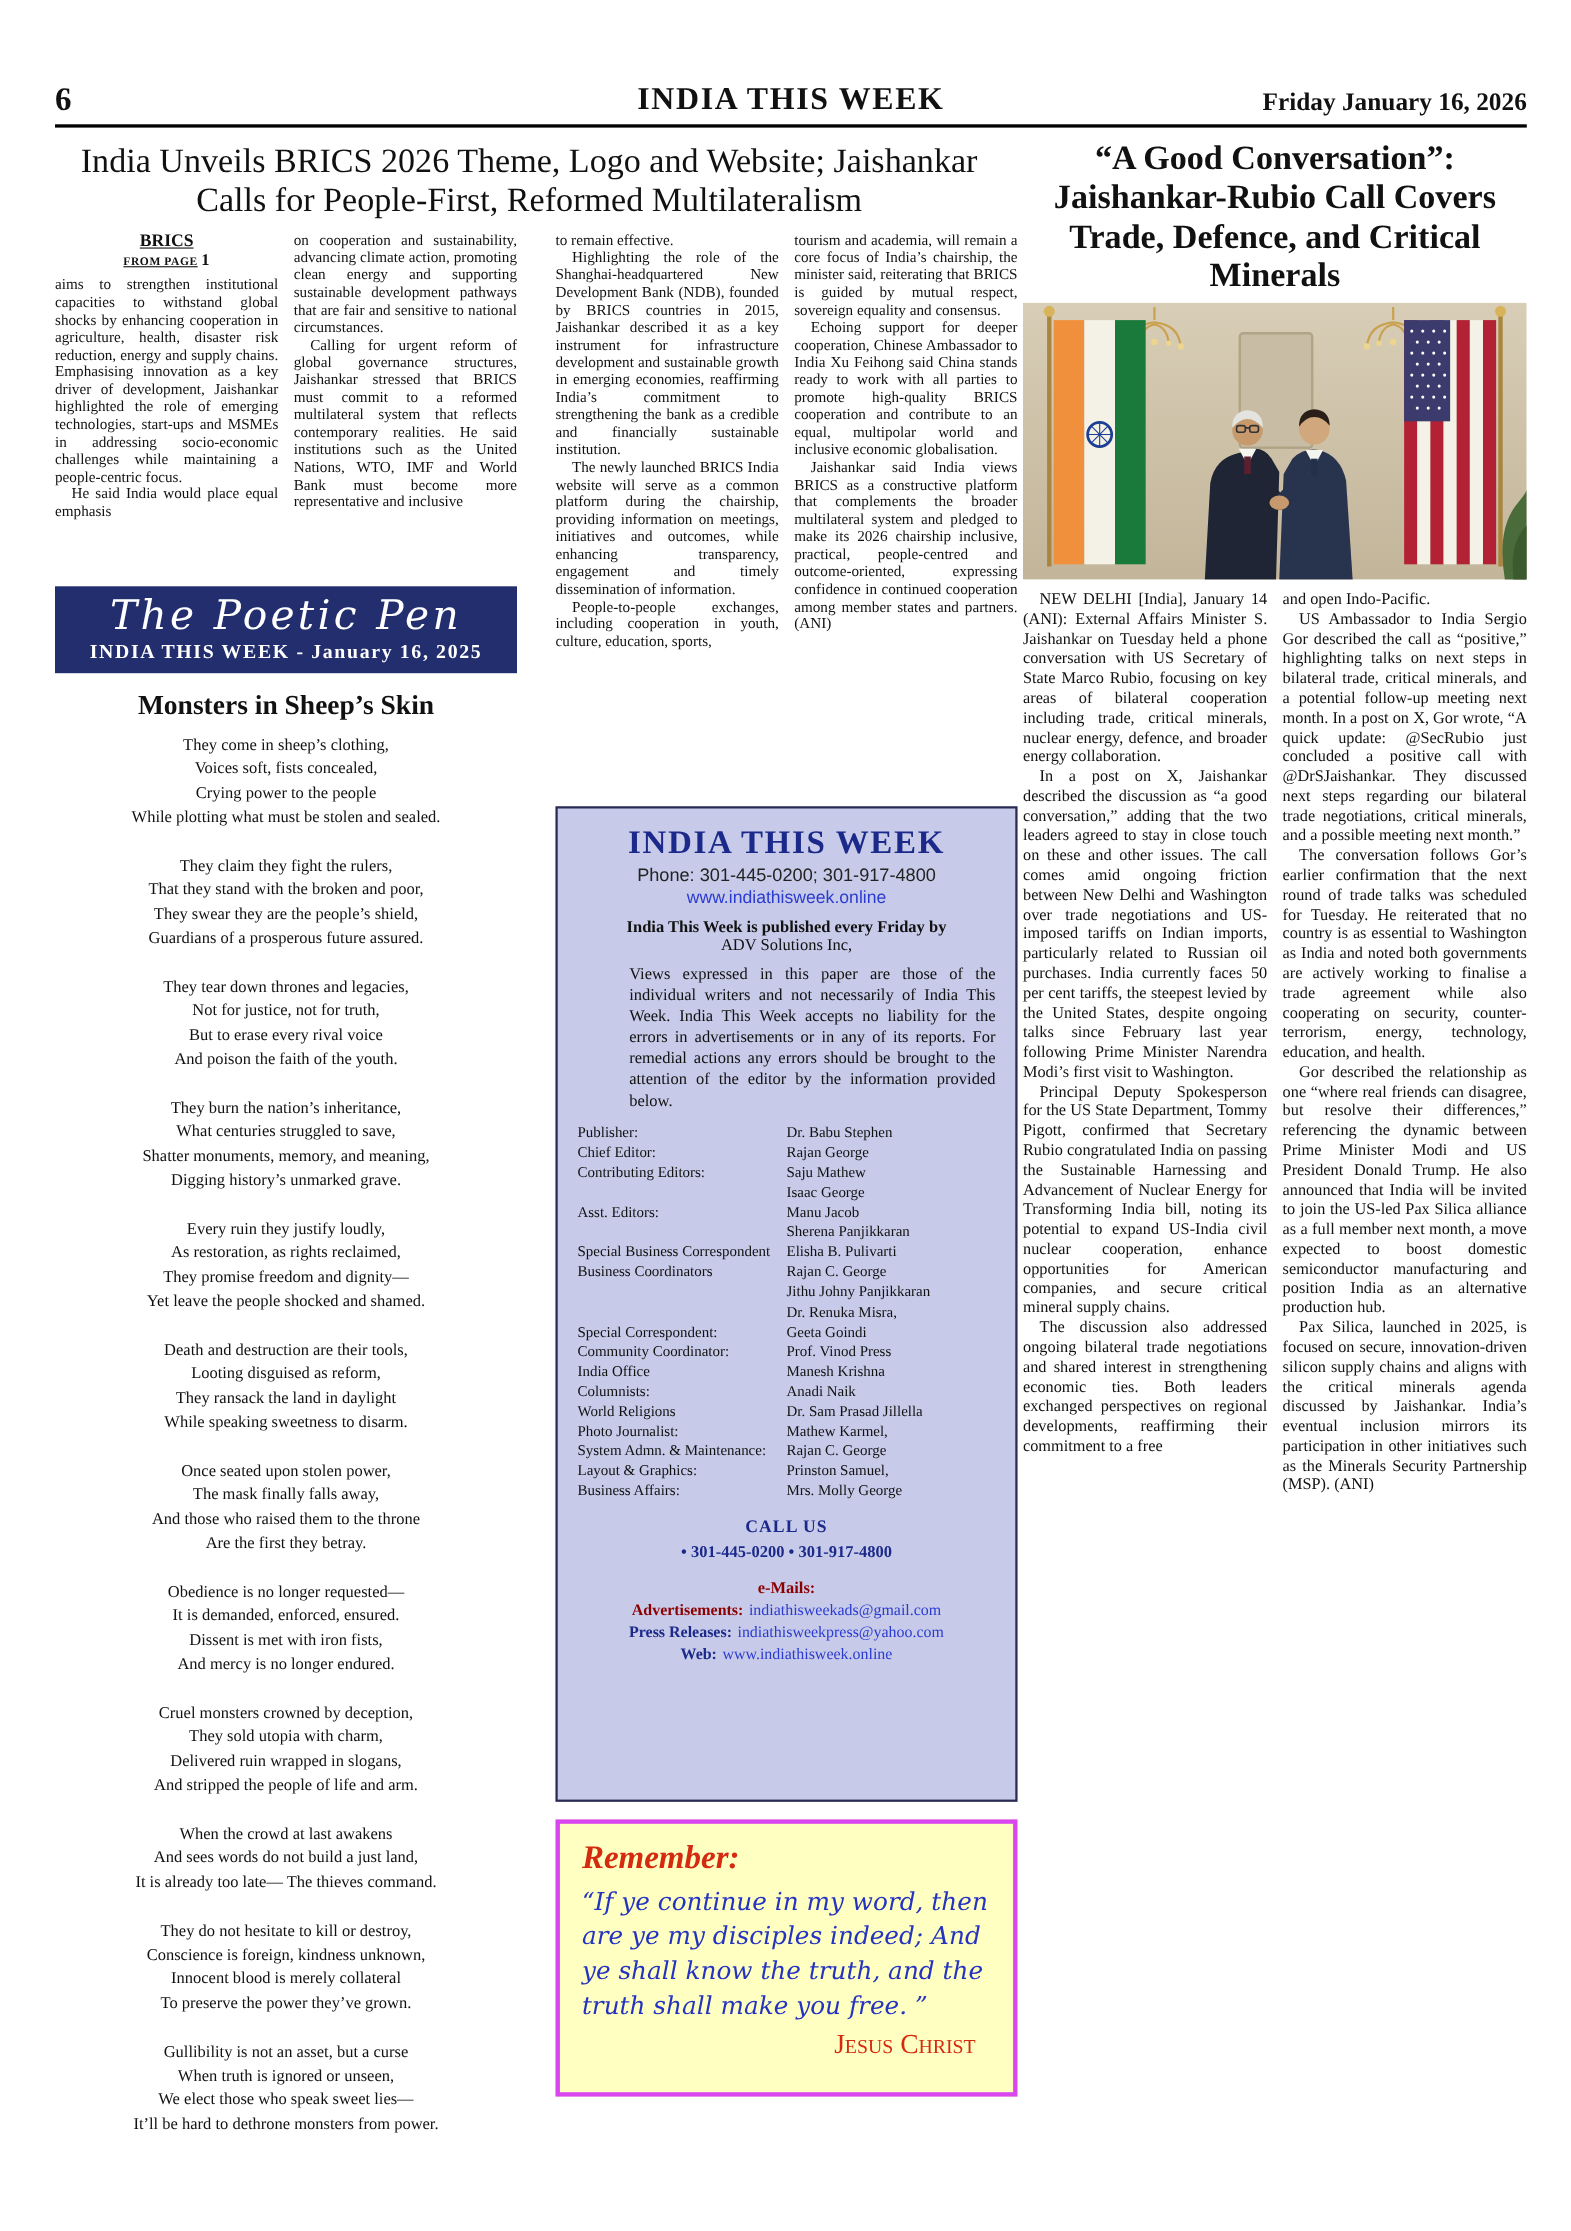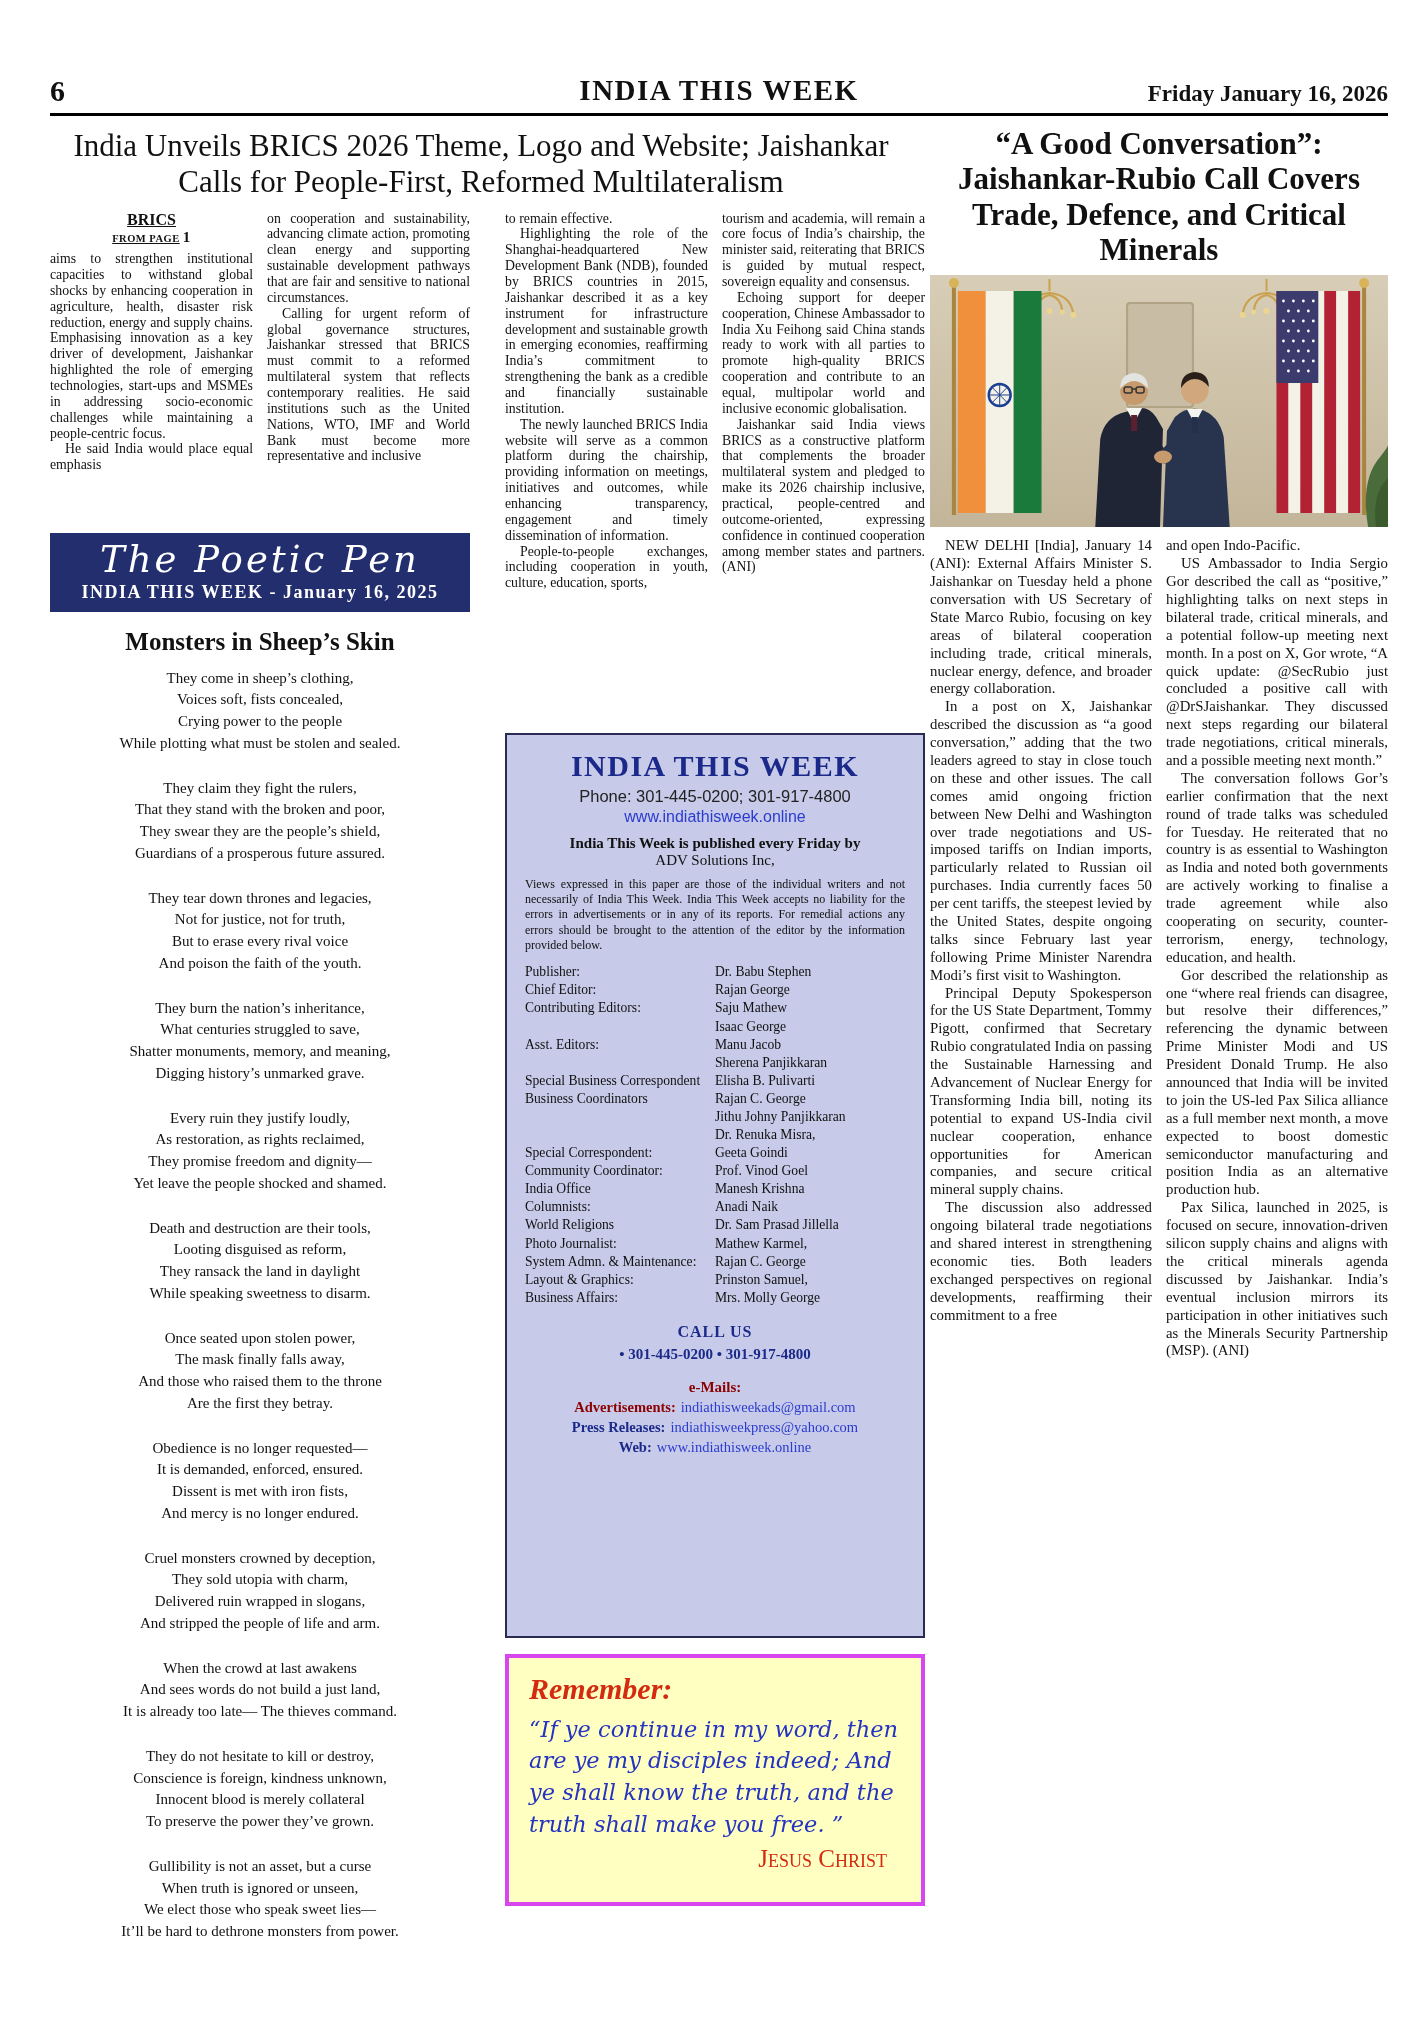--- a/index.html
+++ b/index.html
@@ -46,21 +46,21 @@
   .poem { text-align:center; font-size:15px; line-height:1.45; }
   .poem p { margin:0 0 23px; }
 
   
   .masthead-box { margin-top:14px; background:#c7cae8; border:2px solid #2a2a52; padding:14px 18px; height:905px; }
   .mb-title { text-align:center; color:#1b2a8a; font-weight:bold; font-size:30px; letter-spacing:1.5px; }
   .mb-phone { text-align:center; font-family:"Liberation Sans", sans-serif; font-size:16.5px; margin-top:4px; color:#222; }
   .mb-web { text-align:center; font-family:"Liberation Sans", sans-serif; font-size:16px; color:#2a3bd0; margin-top:2px; }
   .mb-pub1 { text-align:center; font-weight:bold; font-size:15px; margin-top:9px; }
   .mb-pub2 { text-align:center; font-size:15px; }
-  .mb-disclaimer { font-size:12px; line-height:1.28; text-align:justify; margin-top:8px; }
+  .mb-disclaimer { font-size:15px; line-height:1.28; text-align:justify; margin-top:8px;margin-left:47px; }
   .staff { margin-top:10px; font-size:13.6px; line-height:1.33; }
   .staff-row { display:grid; grid-template-columns:50% 50%; }
   .staff-label { white-space:nowrap; }
   .mb-callus { text-align:center; color:#1b2a8a; font-weight:bold; font-size:16px; margin-top:16px; letter-spacing:1px; }
   .mb-callnums { text-align:center; color:#1b2a8a; font-weight:bold; font-size:15px; margin-top:5px; }
   .mb-emails-h { text-align:center; color:#8b0000; font-weight:bold; font-size:15px; margin-top:16px; }
   .mb-line { text-align:center; font-size:14.5px; margin-top:3px; }
   .lbl-maroon { color:#8b0000; font-weight:bold; margin-right:5px; }
   .lbl-navy { color:#1b2a8a; font-weight:bold; margin-right:5px; }
   .email-link { color:#2a3bd0; }
@@ -185,21 +185,21 @@
                 <div class="staff-row">
                   <span class="staff-label">Business Coordinators</span>
                   <span class="staff-value">Rajan C. George<br>Jithu Johny Panjikkaran<br>Dr. Renuka Misra,</span>
                 </div>
                 <div class="staff-row">
                   <span class="staff-label">Special Correspondent:</span>
                   <span class="staff-value">Geeta Goindi</span>
                 </div>
                 <div class="staff-row">
                   <span class="staff-label">Community Coordinator:</span>
-                  <span class="staff-value">Prof. Vinod Goel</span>
+                  <span class="staff-value">Prof. Vinod Press</span>
                 </div>
                 <div class="staff-row">
                   <span class="staff-label">India Office</span>
                   <span class="staff-value">Manesh Krishna</span>
                 </div>
                 <div class="staff-row">
                   <span class="staff-label">Columnists:</span>
                   <span class="staff-value">Anadi Naik</span>
                 </div>
                 <div class="staff-row">

